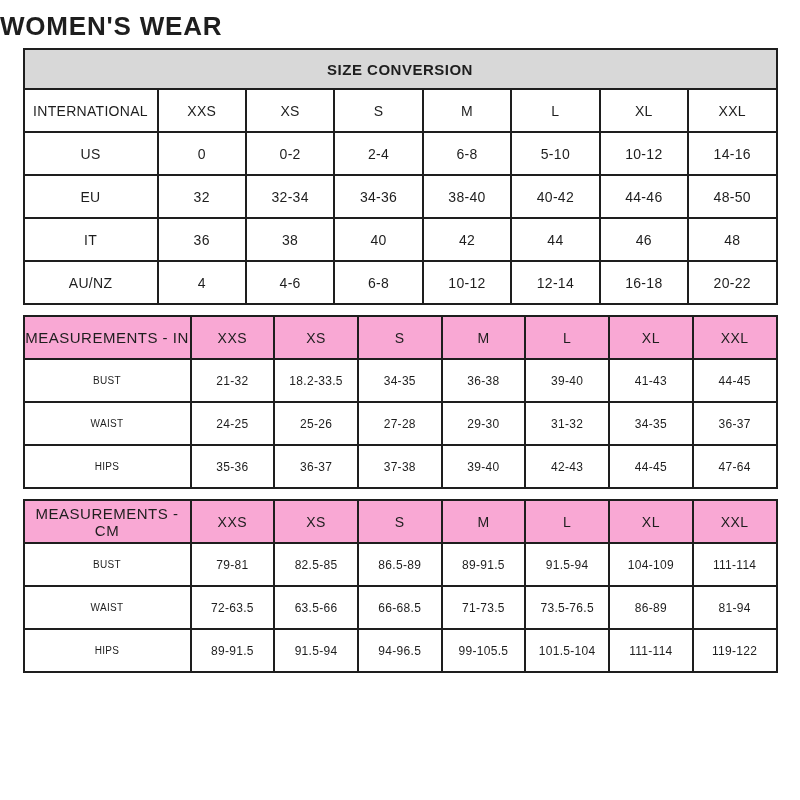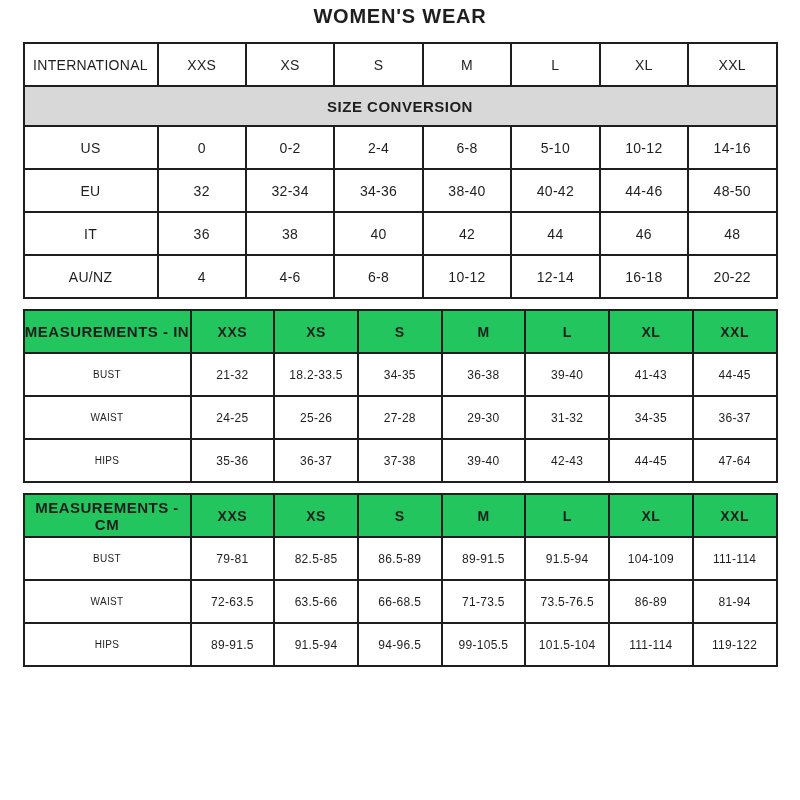--- a/index.html
+++ b/index.html
@@ -6,25 +6,24 @@
     margin: 0;
     padding: 0;
     background: #ffffff;
     width: 800px;
     height: 800px;
     font-family: "Liberation Sans", "DejaVu Sans", sans-serif;
     color: #1e1e1e;
     overflow: hidden;
   }
   .page-title {
-    text-align: center;
-    font-size: 20px;
+    font-size: 26px;
     font-weight: bold;
     letter-spacing: 0.8px;
-    padding-top: 5px;
+    padding-top: 11px;
     height: 26px;
   }
   table {
     border-collapse: collapse;
     table-layout: fixed;
     width: 755px;
     margin: 0 auto;
   }
   table.t-conv { margin-top: 11px; }
   table.t-meas { margin-top: 10px; }
@@ -41,22 +40,22 @@
   .t-conv .caption-cell {
     background: #d8d8d8;
     font-weight: bold;
     font-size: 15px;
     letter-spacing: 0.5px;
     height: 38px;
   }
   
   .t-meas th, .t-meas td { height: 41px; letter-spacing: 0.3px; }
   .t-meas thead th {
-    background: #22c55e;
-    font-weight: bold;
+    background: #f9a8d4;
+    font-weight: normal;
     font-size: 14px;
     letter-spacing: 0.5px;
   }
   .t-meas thead th.section-label { font-size: 15px; }
   .t-meas tbody th { font-size: 10px; }
   .t-meas tbody td { font-size: 12px; }
 </style>
 </head>
 <body>
 
@@ -67,33 +66,33 @@
     <col style="width:134px">
     <col>
       <col>
       <col>
       <col>
       <col>
       <col>
       <col>
   </colgroup>
   <thead>
+    <tr>
+      <th colspan="8" class="caption-cell">SIZE CONVERSION</th>
+    </tr>
     <tr>
       <th>INTERNATIONAL</th>
       <th>XXS</th>
       <th>XS</th>
       <th>S</th>
       <th>M</th>
       <th>L</th>
       <th>XL</th>
       <th>XXL</th>
     </tr>
-    <tr>
-      <th colspan="8" class="caption-cell">SIZE CONVERSION</th>
-    </tr>
   </thead>
   <tbody>
       <tr>
         <th>US</th>
         <td>0</td>
         <td>0-2</td>
         <td>2-4</td>
         <td>6-8</td>
         <td>5-10</td>
         <td>10-12</td>

